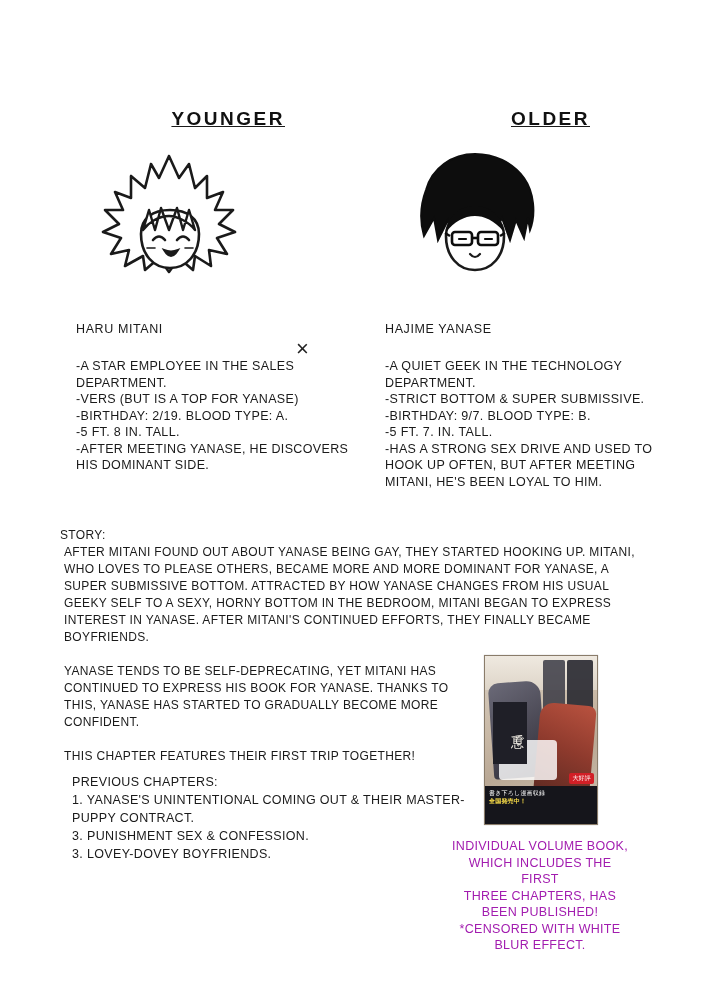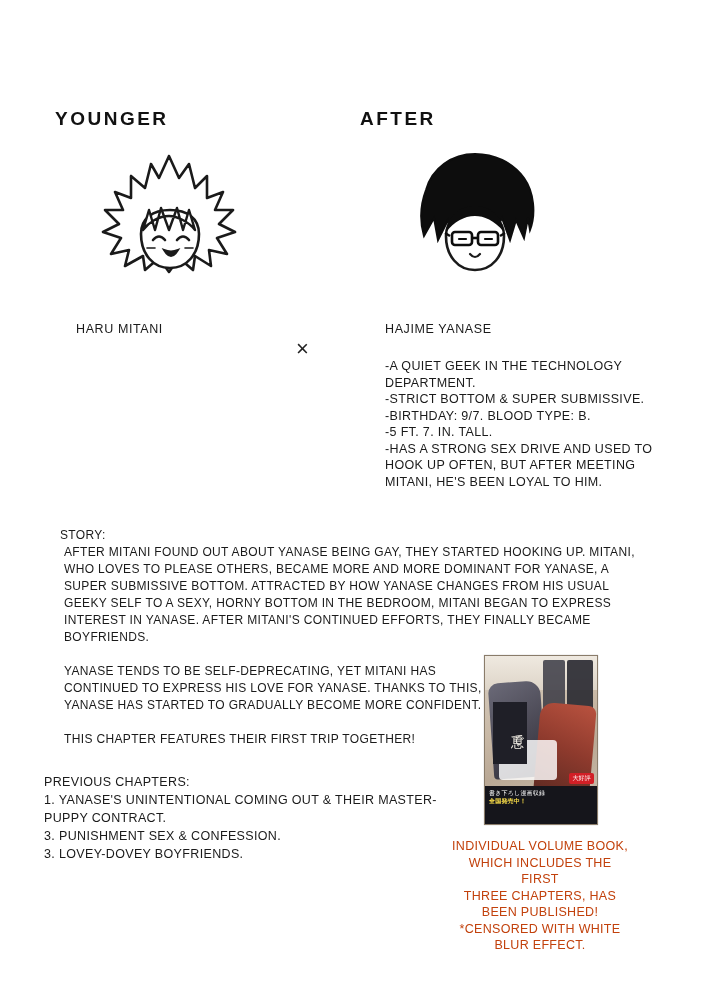--- a/index.html
+++ b/index.html
@@ -26,21 +26,22 @@
     position: absolute;
     top: 108px;
     left: 0;
     width: 720px;
     height: 200px;
   }
   .char-col {
     position: absolute;
     top: 0;
     width: 230px;
-    text-align: left;
+    text-align: right;
+    text-decoration: underline;
   }
   .char-col.left  { left: 55px; }
   .char-col.right { left: 360px; }
 
   .char-title {
     font-size: 19px;
     font-weight: bold;
     letter-spacing: 2.5px;
     color: #111;
   }
@@ -99,21 +100,21 @@
     margin: 0 0 17px 4px;
     white-space: pre-line;
     max-width: 575px;
   }
   .story p.narrow { max-width: 420px; }
   .story p.last { margin-bottom: 0; }
 
   
   .prev {
     position: absolute;
-    left: 44px;
+    left: 72px;
     top: 773px;
     width: 430px;
     font-size: 12.5px;
     line-height: 18px;
     letter-spacing: 0.35px;
   }
   .prev ol {
     margin: 0;
     padding: 0;
     list-style: none;
@@ -274,21 +275,21 @@
 
           <path d="M62 104 l8 0" stroke="#1a1a1a" stroke-width="1.6" stroke-linecap="round"></path>
           <path d="M100 104 l8 0" stroke="#1a1a1a" stroke-width="1.6" stroke-linecap="round"></path>
         </svg>
       </div>
     </div>
 
     <div class="cross">×</div>
 
     <div class="char-col right">
-      <div class="char-title">AFTER</div>
+      <div class="char-title">OLDER</div>
       <div class="face-wrap">
         <svg width="170" height="150" viewBox="0 0 170 150" aria-hidden="true">
 
           <path d="M85 10 C62 10 42 24 36 46 C30 62 30 78 34 92 L44 74 L48 96 L58 76 L62 96
                    L72 74 L82 94 L92 72 L102 94 L112 74 L120 96 L126 76 L134 94 L138 74
                    L140 86 C146 70 144 48 134 34 C122 18 104 10 85 10 Z" fill="#0d0d0d" stroke="#0d0d0d" stroke-width="2"></path>
 
           <path d="M56 92 C56 76 68 68 85 68 C102 68 114 76 114 92 C114 112 102 126 85 126
                    C68 126 56 112 56 92 Z" fill="#ffffff" stroke="#1a1a1a" stroke-width="2.6"></path>
 
@@ -305,35 +306,40 @@
           <path d="M95 95 l7 0" stroke="#0d0d0d" stroke-width="2.2" stroke-linecap="round"></path>
 
           <path d="M80 110 q5 6 10 0" fill="none" stroke="#1a1a1a" stroke-width="2.2" stroke-linecap="round"></path>
         </svg>
       </div>
     </div>
   </div>
 
   <div class="profile left">
     <div class="profile-name">HARU MITANI</div>
+    <div class="profile-lines">-A STAR EMPLOYEE IN THE SALES DEPARTMENT.
+-VERS (BUT IS A TOP FOR YANASE)
+-BIRTHDAY: 2/19. BLOOD TYPE: A.
+-5 FT. 8 IN. TALL.
+-AFTER MEETING YANASE, HE DISCOVERS HIS DOMINANT SIDE.</div>
   </div>
 
   <div class="profile right">
     <div class="profile-name">HAJIME YANASE</div>
     <div class="profile-lines">-A QUIET GEEK IN THE TECHNOLOGY DEPARTMENT.
 -STRICT BOTTOM &amp; SUPER SUBMISSIVE.
 -BIRTHDAY: 9/7. BLOOD TYPE: B.
 -5 FT. 7. IN. TALL.
 -HAS A STRONG SEX DRIVE AND USED TO HOOK UP OFTEN, BUT AFTER MEETING MITANI, HE'S BEEN LOYAL TO HIM.</div>
   </div>
 
   <div class="story">
     <div class="label">STORY:</div>
     <p>AFTER MITANI FOUND OUT ABOUT YANASE BEING GAY, THEY STARTED HOOKING UP. MITANI, WHO LOVES TO PLEASE OTHERS, BECAME MORE AND MORE DOMINANT FOR YANASE, A SUPER SUBMISSIVE BOTTOM. ATTRACTED BY HOW YANASE CHANGES FROM HIS USUAL GEEKY SELF TO A SEXY, HORNY BOTTOM IN THE BEDROOM, MITANI BEGAN TO EXPRESS INTEREST IN YANASE. AFTER MITANI'S CONTINUED EFFORTS, THEY FINALLY BECAME BOYFRIENDS.</p>
-    <p class="narrow">YANASE TENDS TO BE SELF-DEPRECATING, YET MITANI HAS CONTINUED TO EXPRESS HIS LOVE FOR YANASE. THANKS TO THIS, YANASE HAS STARTED TO GRADUALLY BECOME MORE CONFIDENT.</p>
+    <p class="narrow">YANASE TENDS TO BE SELF-DEPRECATING, YET MITANI HAS CONTINUED TO EXPRESS HIS BOOK FOR YANASE. THANKS TO THIS, YANASE HAS STARTED TO GRADUALLY BECOME MORE CONFIDENT.</p>
     <p class="narrow last">THIS CHAPTER FEATURES THEIR FIRST TRIP TOGETHER!</p>
   </div>
 
   <div class="prev">
     <div>PREVIOUS CHAPTERS:</div>
     <ol>
       <li>1. YANASE'S UNINTENTIONAL COMING OUT &amp; THEIR MASTER-PUPPY CONTRACT.</li>
       <li>3. PUNISHMENT SEX &amp; CONFESSION.</li>
       <li>3. LOVEY-DOVEY BOYFRIENDS.</li>
     </ol>
@@ -347,20 +353,20 @@
     <div class="bk-figB"></div>
     <div class="bk-white"></div>
     <div class="bk-title">息で</div>
     <div class="bk-badge">大好評</div>
     <div class="bk-sash">
       <div class="ln1">書き下ろし漫画収録</div>
       <div class="ln2">全国発売中！</div>
     </div>
   </div>
 
-  <div class="book-caption" style="color: #c2410c;">INDIVIDUAL VOLUME BOOK,
+  <div class="book-caption" style="color: #a21caf;">INDIVIDUAL VOLUME BOOK,
 WHICH INCLUDES THE FIRST
 THREE CHAPTERS, HAS
 BEEN PUBLISHED!
 *CENSORED WITH WHITE
 BLUR EFFECT.</div>
 
 </div>
 
 </body></html>

